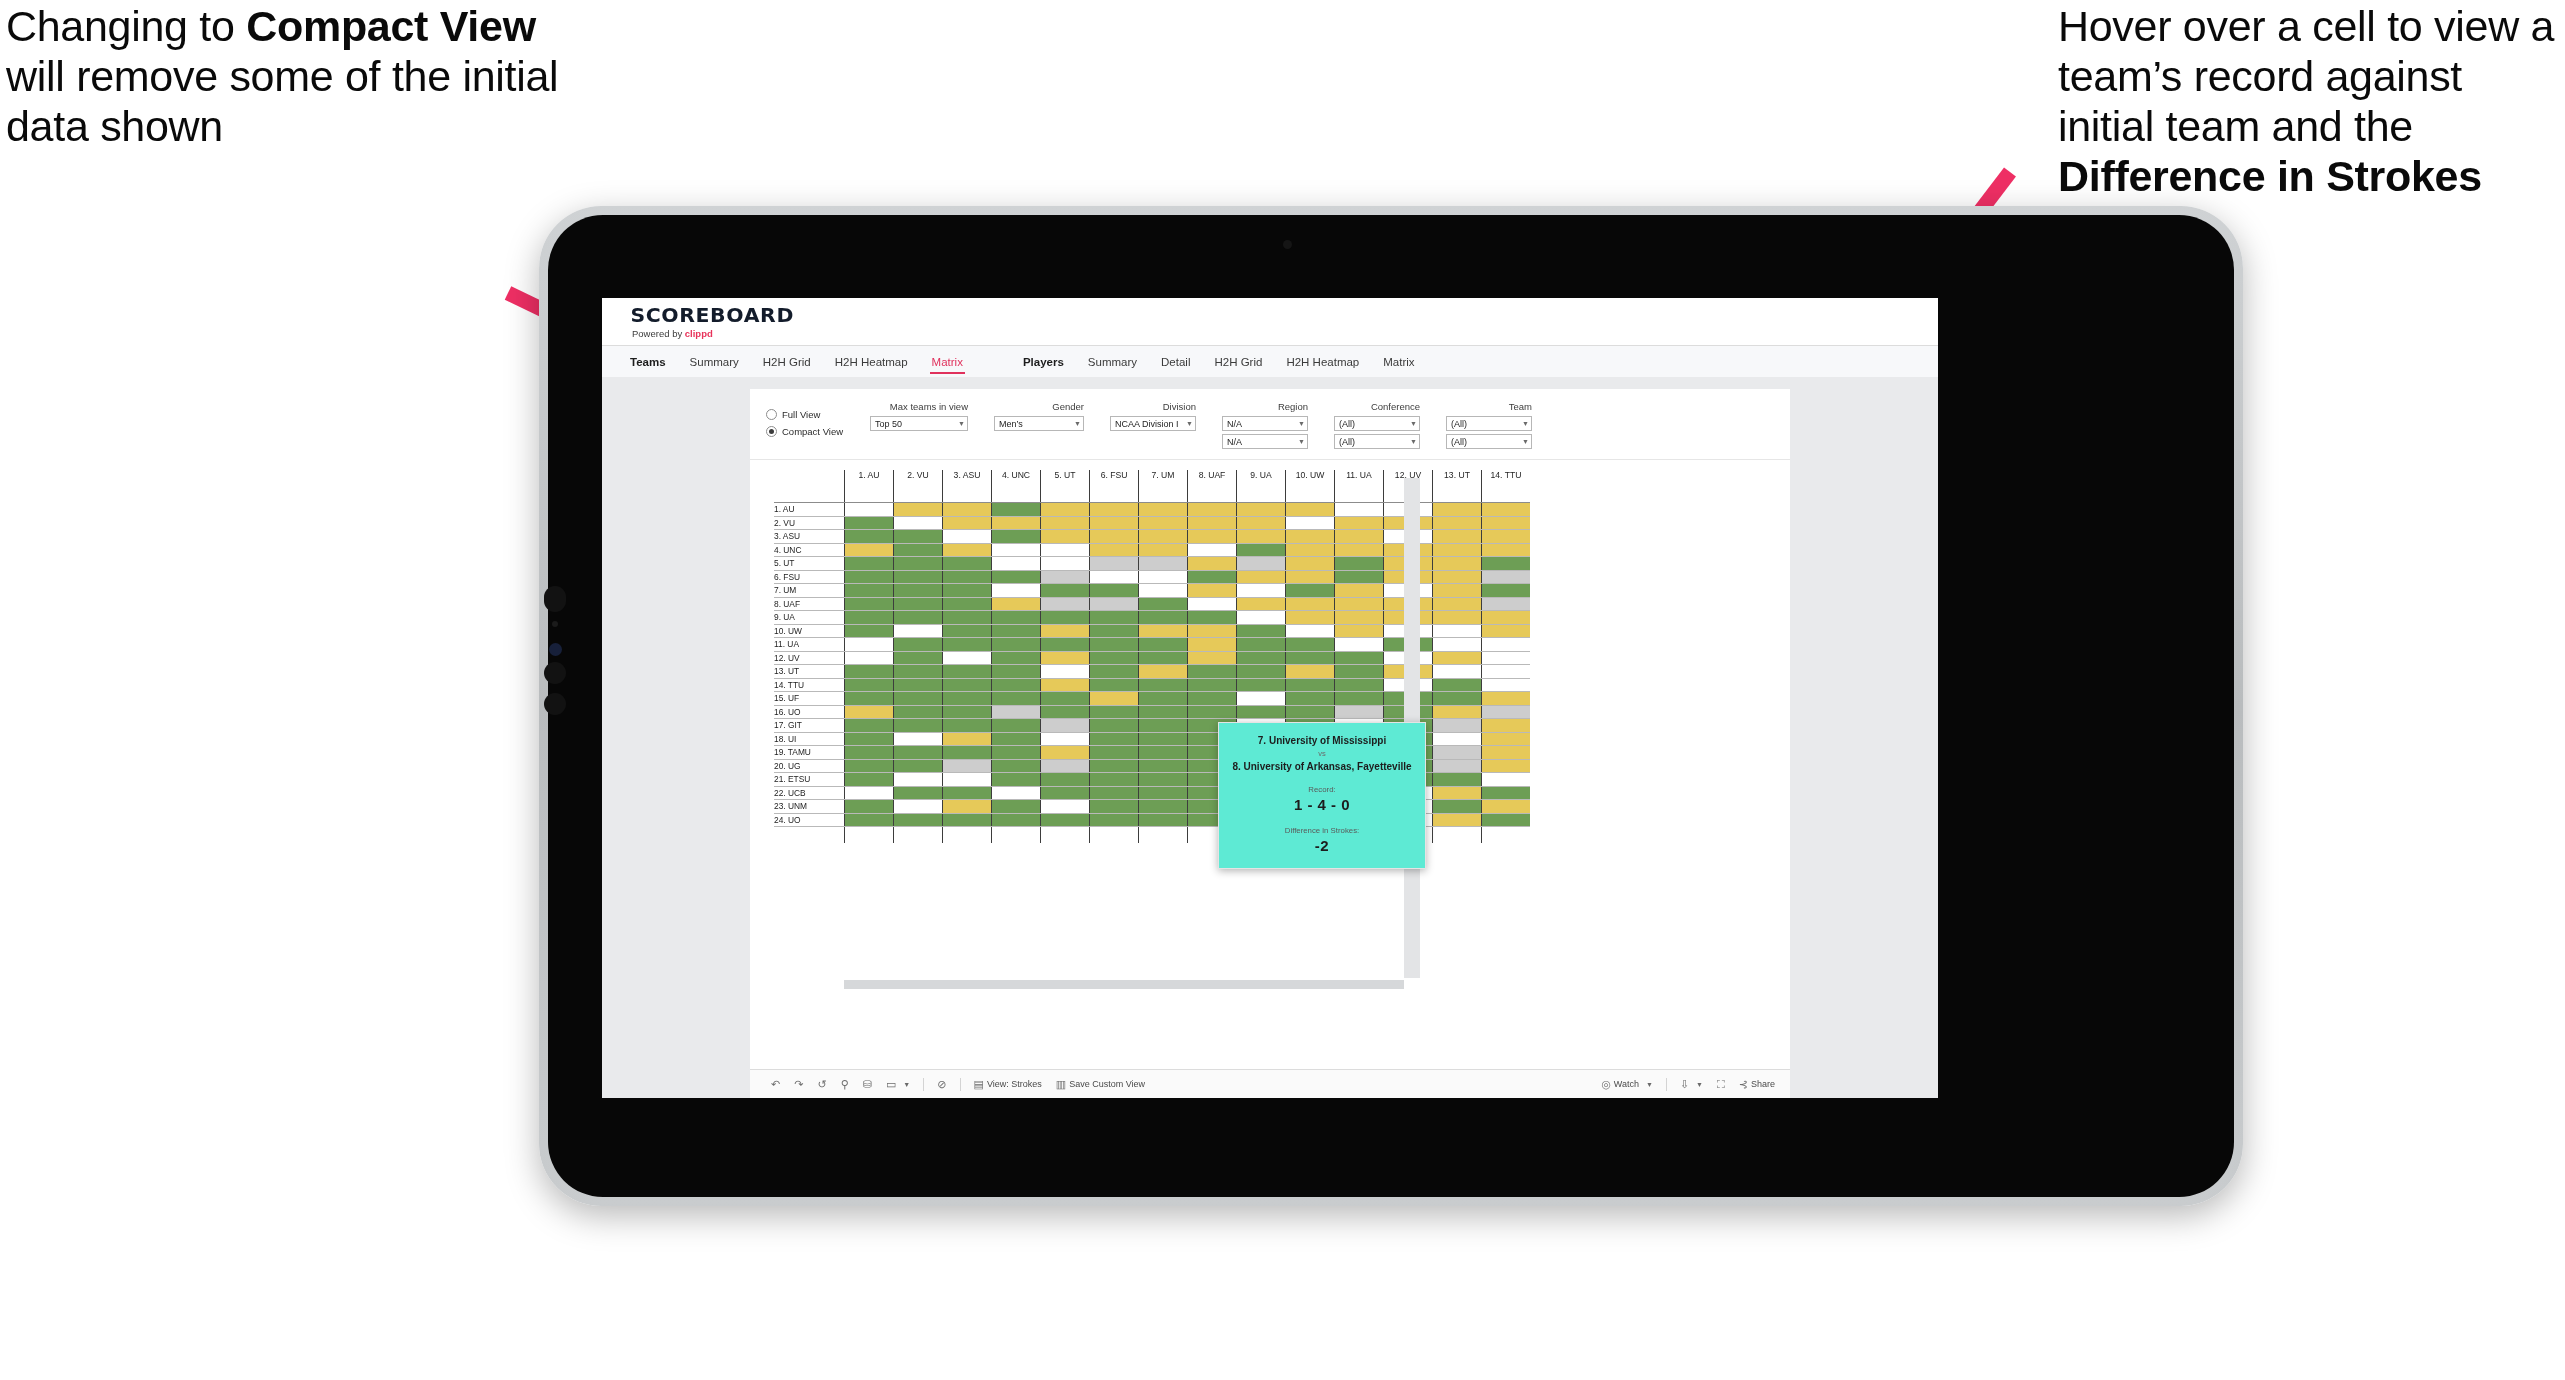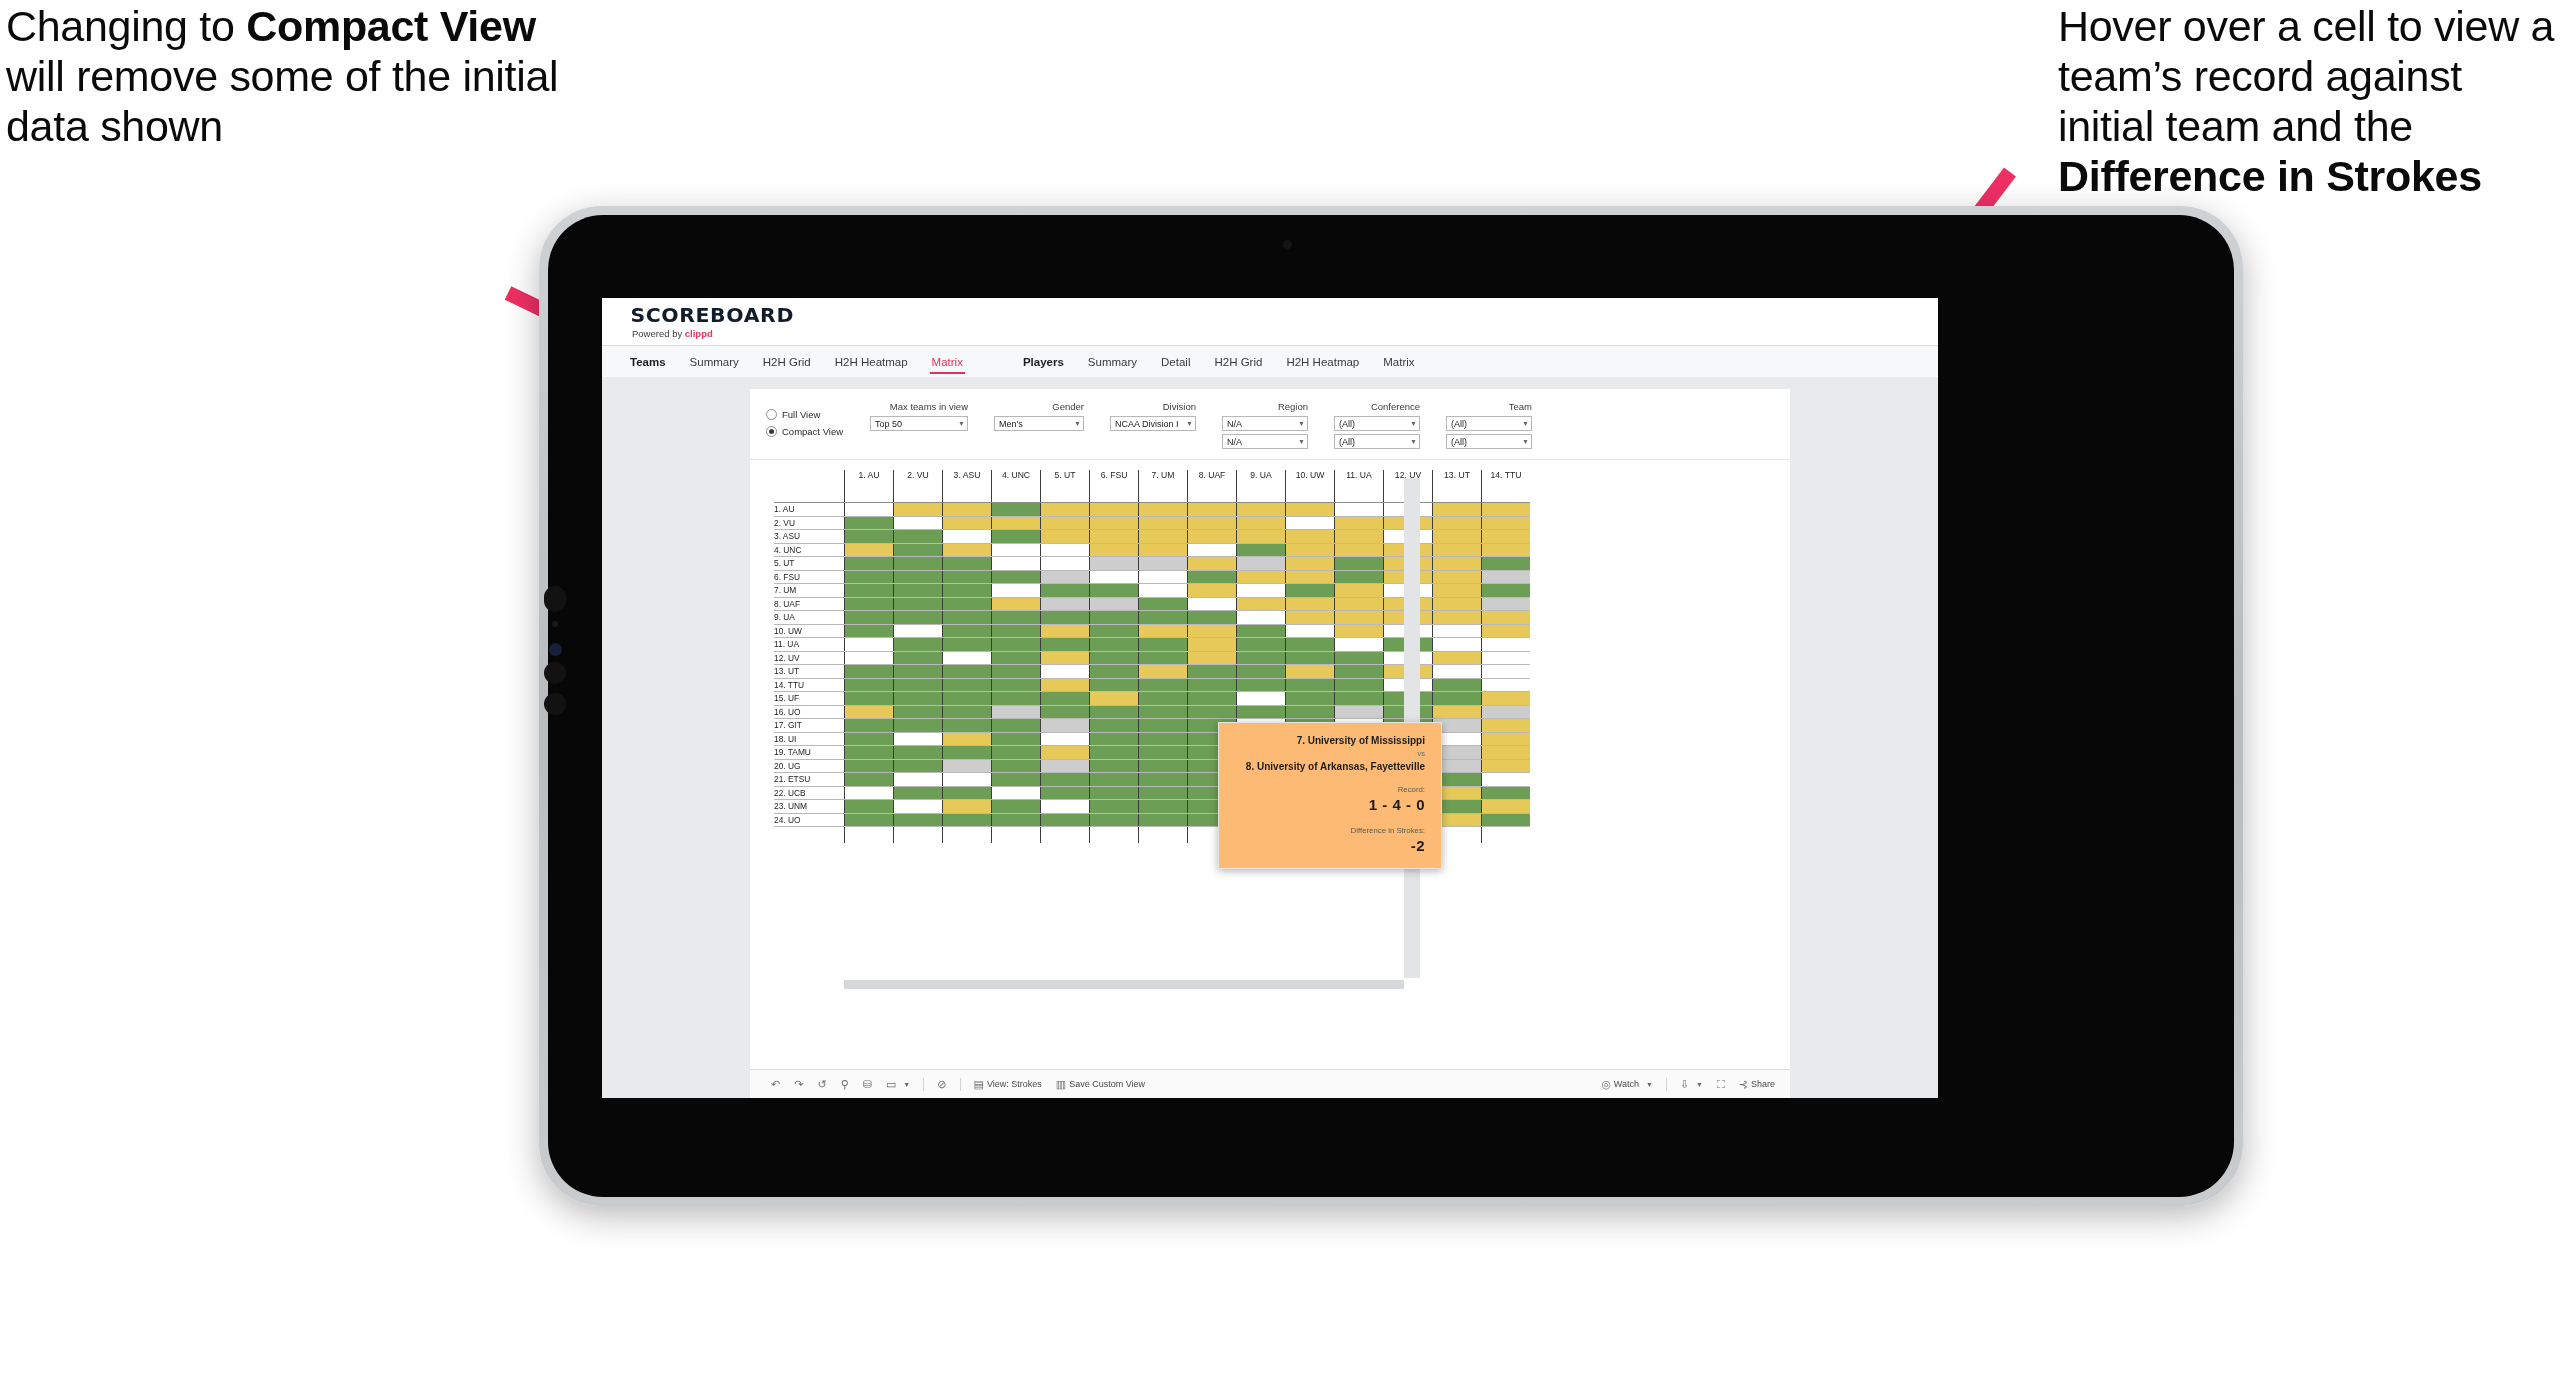--- a/index.html
+++ b/index.html
@@ -81,22 +81,22 @@
         background:#fff;border-left:1px solid #3d3d3d;border-bottom:1px solid #8c8c8c;vertical-align:top;padding-top:4px;}
   td.rh{width:70px;height:12.5px;font-size:8.4px;color:#1c1c1c;padding-left:3px;background:#fff;
         border-bottom:1px solid #b9b9b9;white-space:nowrap;}
   td.c{width:48px;height:12.5px;border-left:1px solid #3d3d3d;border-bottom:1px solid #b9b9b9;}
   td.c.g{background:#6d9e55;} td.c.y{background:#e6c959;} td.c.w{background:#ffffff;} td.c.s{background:#cdcdcd;}
   tr.spacer td{height:16px;background:#fff;border-bottom:none;}
   .hscroll{position:absolute;left:94px;top:520px;width:560px;height:9px;background:#d6d8da;}
   .vshade{position:absolute;left:654px;top:18px;width:16px;height:500px;background:#e3e4e6;}
 
   
-  .tip{position:absolute;left:468px;top:262px;width:190px;background:#fdba74;
-       box-shadow:0 2px 8px rgba(0,0,0,.30);border:1px solid #e4e4e4;padding:12px 16px 14px;text-align:right;z-index:30;}
+  .tip{position:absolute;left:468px;top:262px;width:190px;background:#5eead4;
+       box-shadow:0 2px 8px rgba(0,0,0,.30);border:1px solid #e4e4e4;padding:12px 8px 14px;text-align:center;z-index:30;}
   .tip .t1{font-size:10px;font-weight:600;color:#1d1d1d;}
   .tip .vs{font-size:7.5px;color:#6b6b6b;margin:3px 0;}
   .tip .t2{font-size:10px;font-weight:600;color:#1d1d1d;}
   .tip .lbl{font-size:7.8px;color:#5a5a5a;margin-top:13px;}
   .tip .val{font-size:15px;font-weight:700;color:#1d1d1d;margin-top:2px;letter-spacing:.5px;}
 
   
   .bottombar{height:28px;border-top:1px solid #dcdcdc;background:#fafafa;display:flex;align-items:center;
              padding-left:14px;gap:0;font-size:9px;color:#4a4a4a;}
   .tb{display:flex;align-items:center;gap:3px;padding:0 7px;cursor:pointer;white-space:nowrap;}

